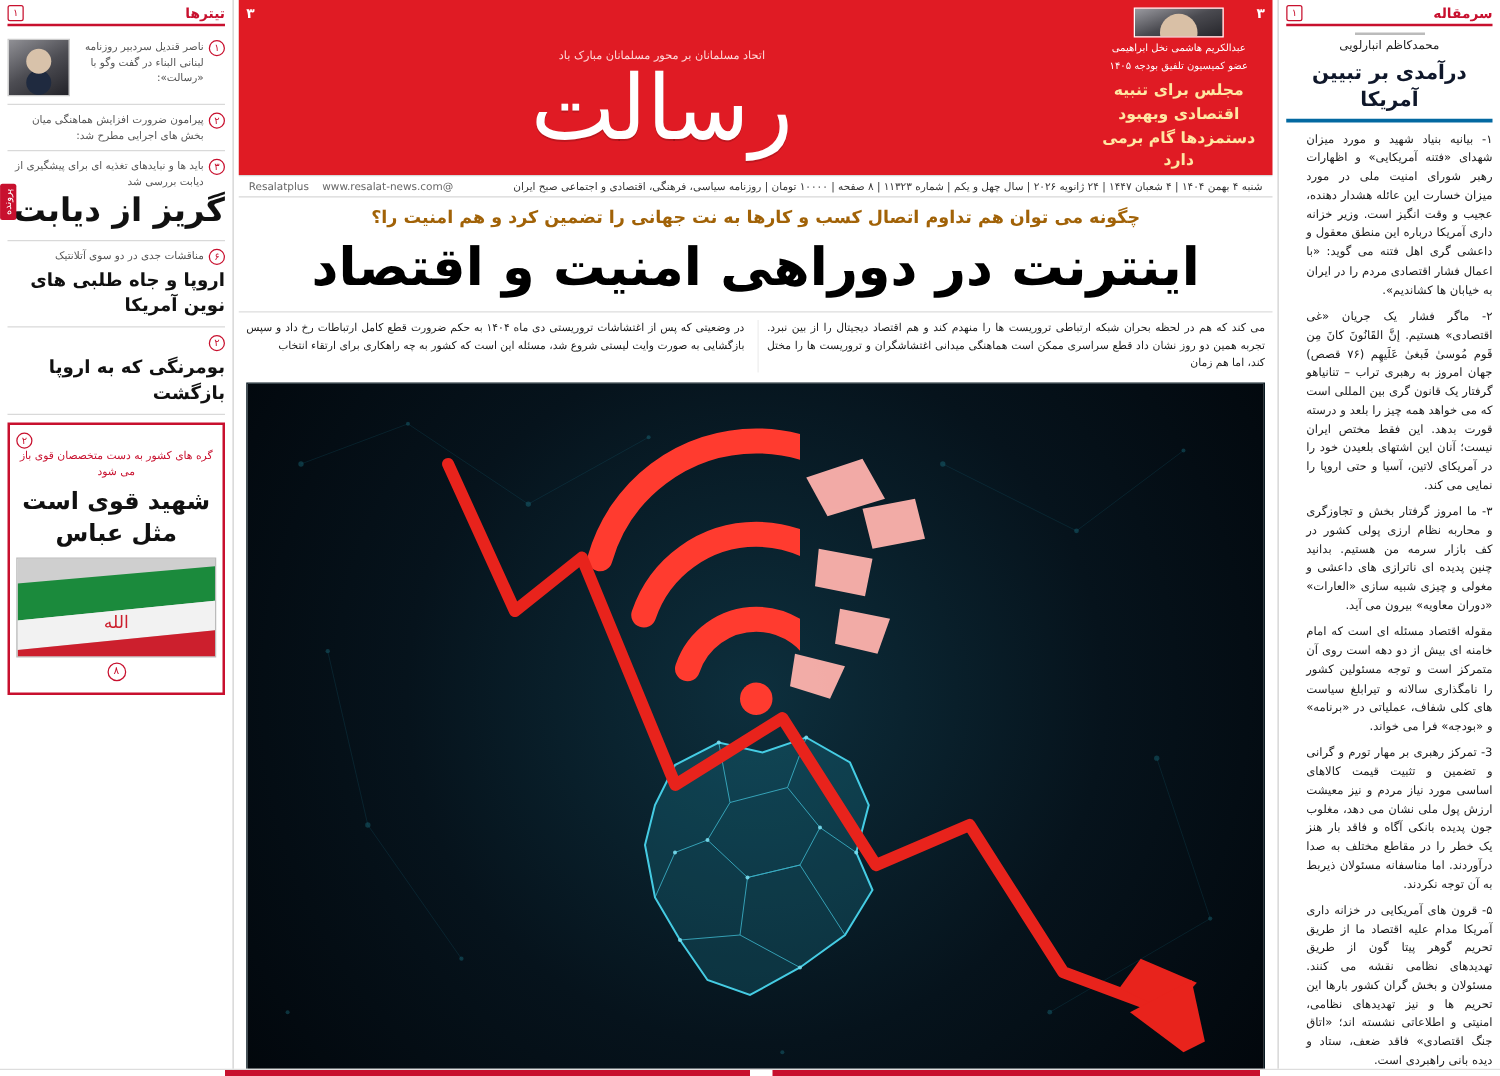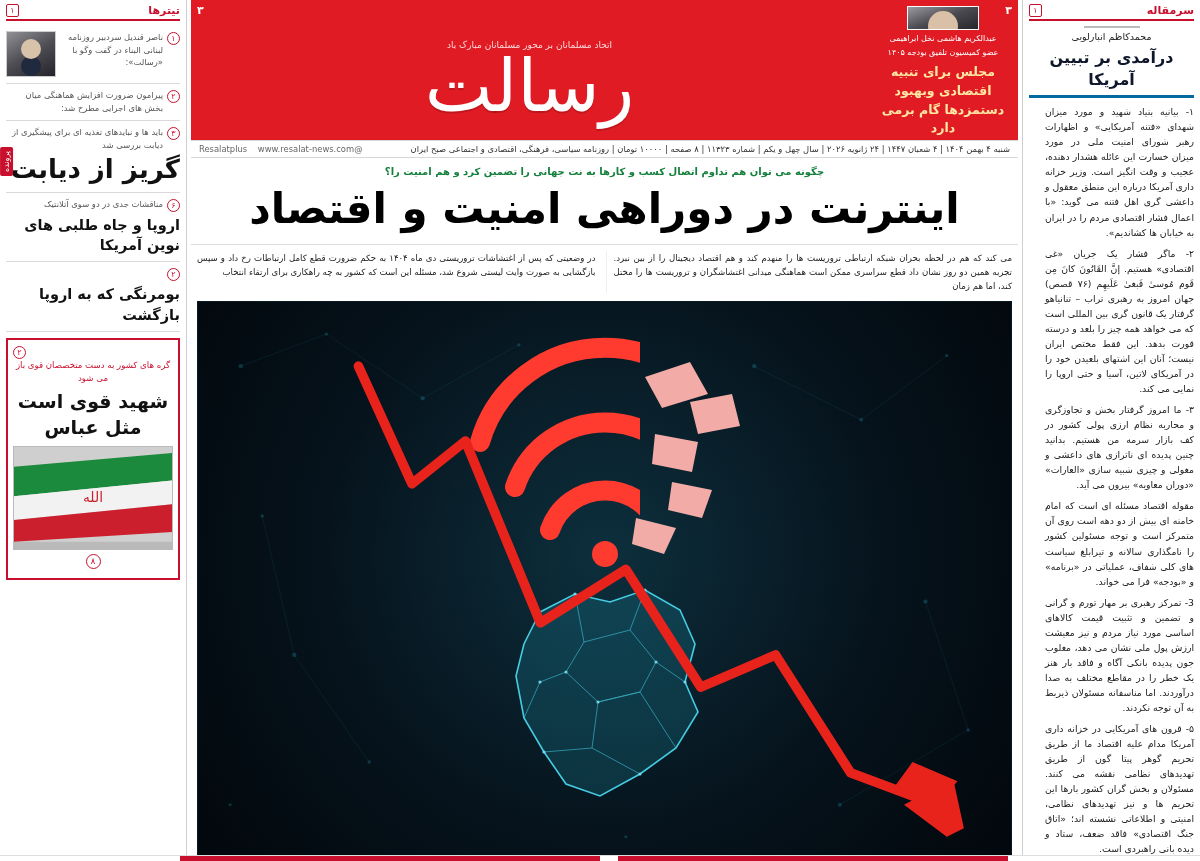--- a/index.html
+++ b/index.html
@@ -178,22 +178,22 @@
     display: flex;
     justify-content: space-between;
     align-items: center;
     padding: 3px 8px;
   }
   .mast-strip .left-ids { color:#666; }
   .mast-strip .right-ids { color:#333; }
 
   .kicker {
     text-align: center;
-    font-size: 10px;
-    color: #15803d;
+    font-size: 14px;
+    color: #a16207;
     padding: 8px 6px 2px 6px;
     font-weight: bold;
   }
   .headline {
     text-align: center;
     font-size: 42px;
     font-weight: bold;
     color: #000;
     padding: 4px 6px 8px 6px;
     line-height: 1.25;
@@ -293,21 +293,21 @@
   }
   .promo {
     border: 2px solid #c8102e;
     margin-top: 6px;
     padding: 5px;
     background: #fff;
   }
   .promo .p-sub { font-size: 8.6px; color: #c8102e; text-align: center; line-height: 1.55; }
   .promo .p-title { font-size: 19px; font-weight: bold; color: #111; text-align: center; line-height: 1.35; margin: 4px 0 5px 0; }
   .promo .p-img {
-    height: 104px;
+    height: 80px;
     background: linear-gradient(180deg,#d9d9d9 0%, #b8b8b8 100%);
     position: relative; overflow: hidden;
     border: 1px solid #bbb;
   }
   .flagstripes { position: absolute; inset: 0; }
   .bottom-bar {
     position: absolute;
     left: 0; bottom: 0;
     width: 1200px; height: 6px;
     background: #fff;

